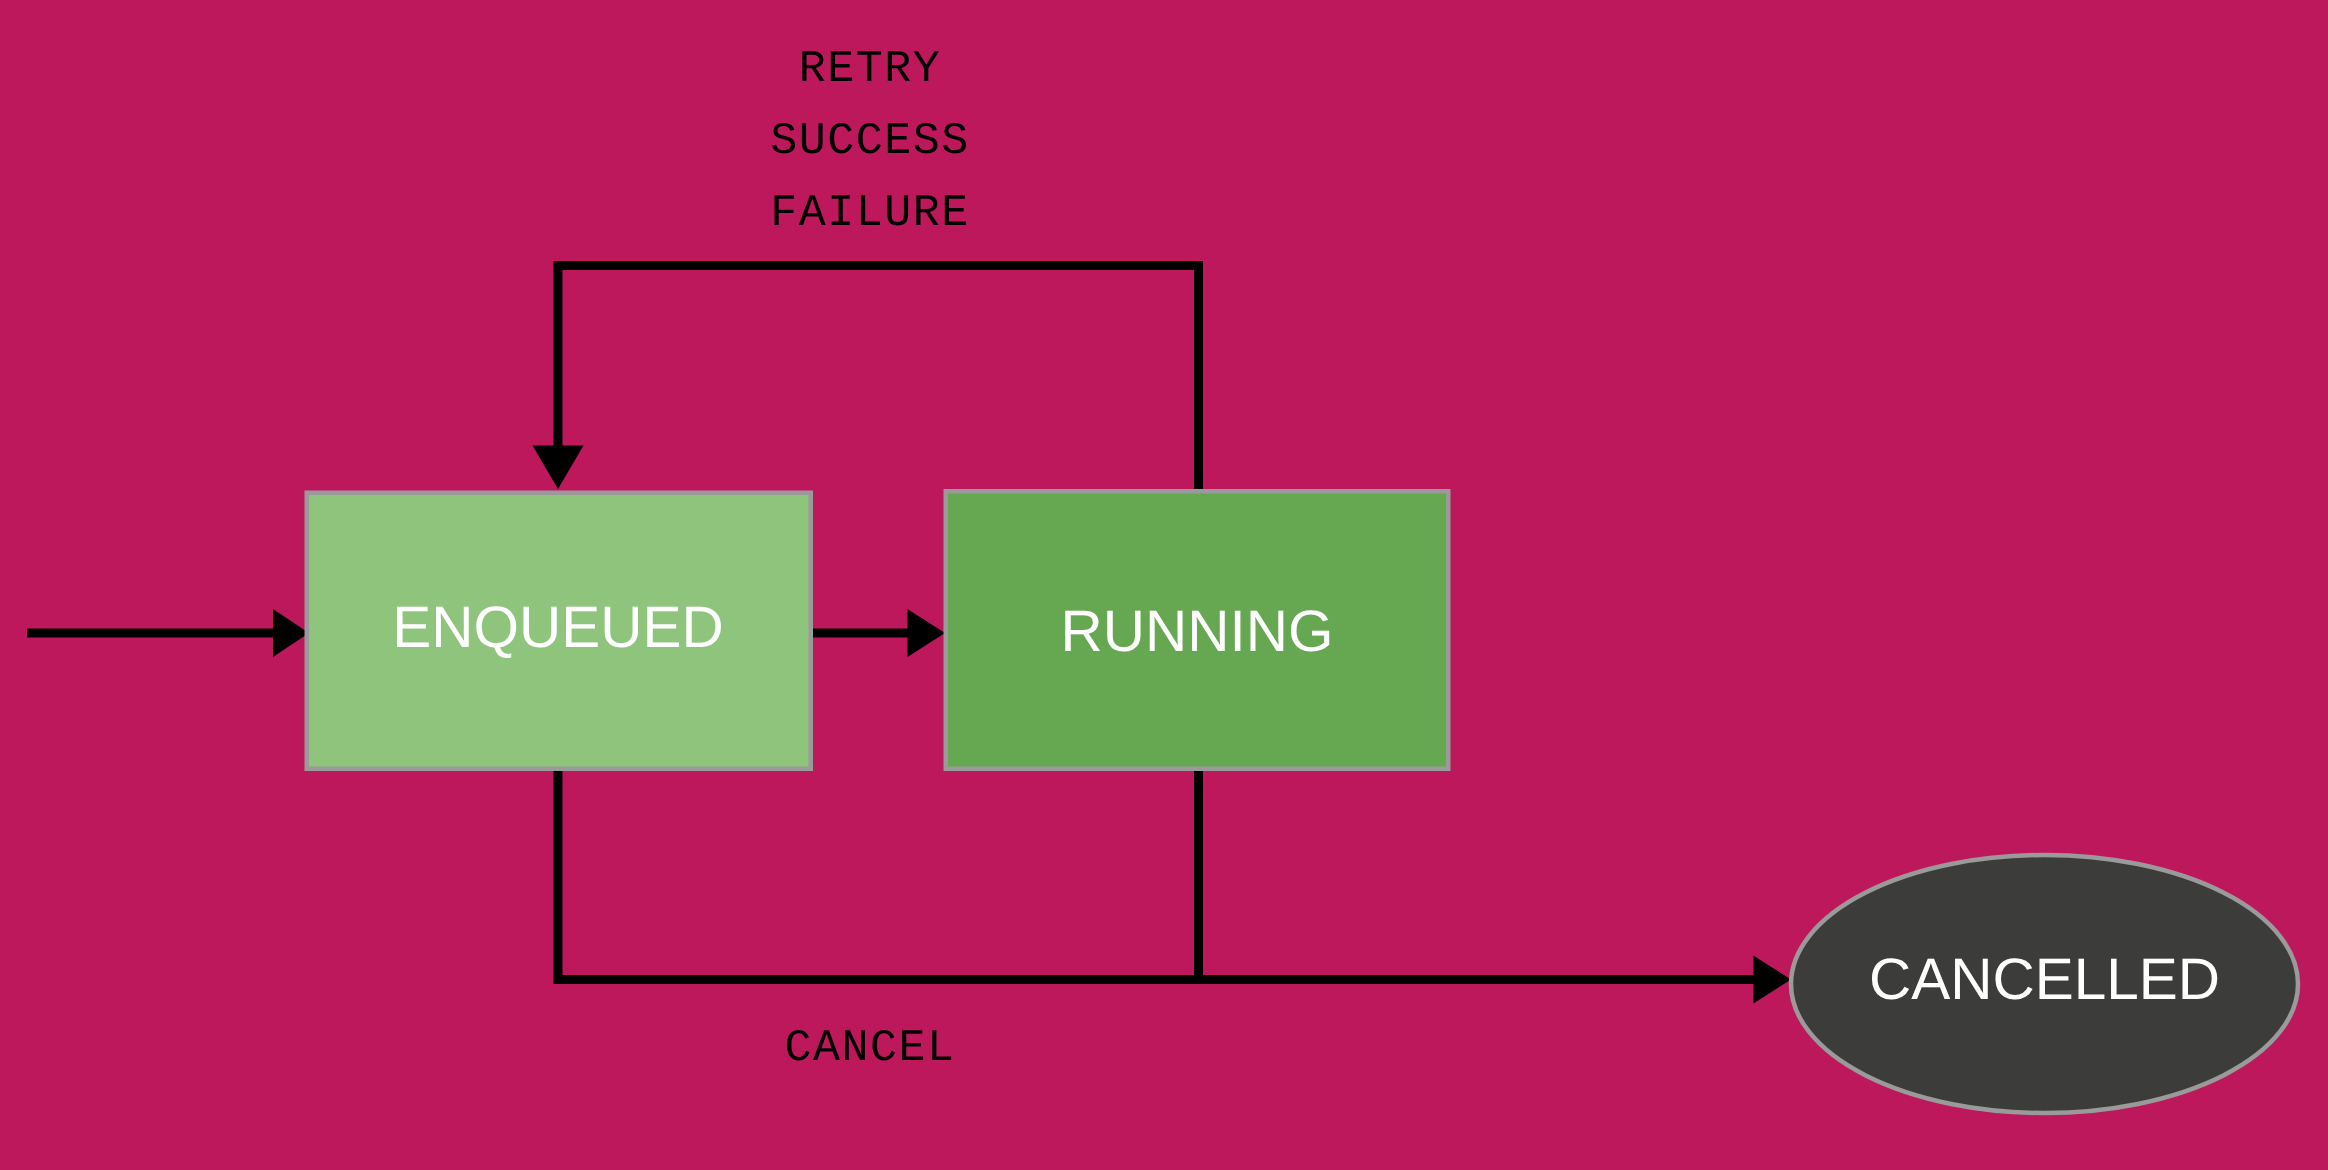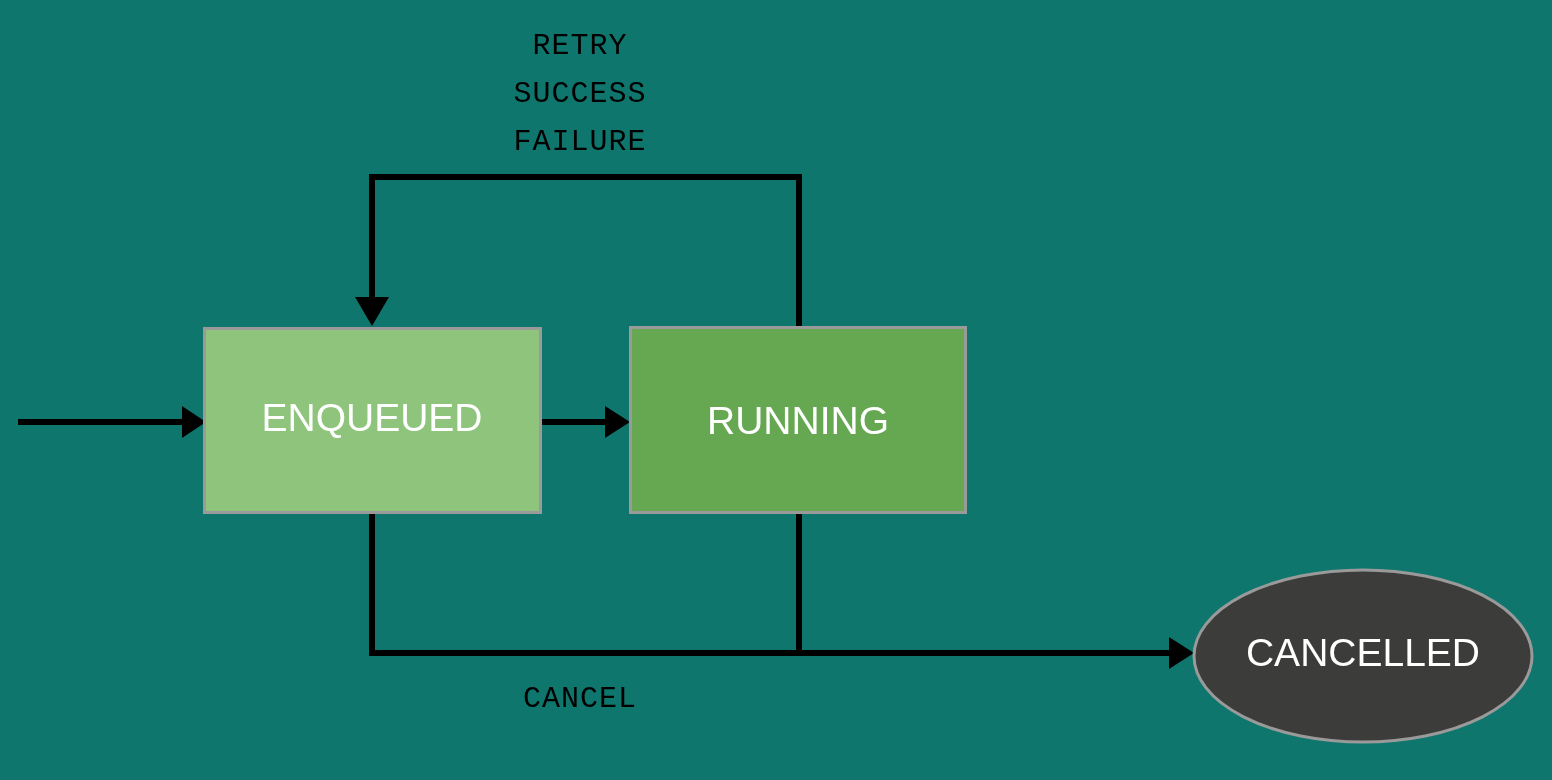--- a/index.html
+++ b/index.html
@@ -4,21 +4,21 @@
 <style>
   html, body {
     margin: 0;
     padding: 0;
     background: #ffffff;
   }
   #canvas {
     position: relative;
     width: 1552px;
     height: 780px;
-    background: #0f766e;
+    background: #be185d;
     overflow: hidden;
     font-family: "Liberation Sans", sans-serif;
   }
   #diagram-svg {
     position: absolute;
     top: 0;
     left: 0;
     width: 1552px;
     height: 780px;
   }

